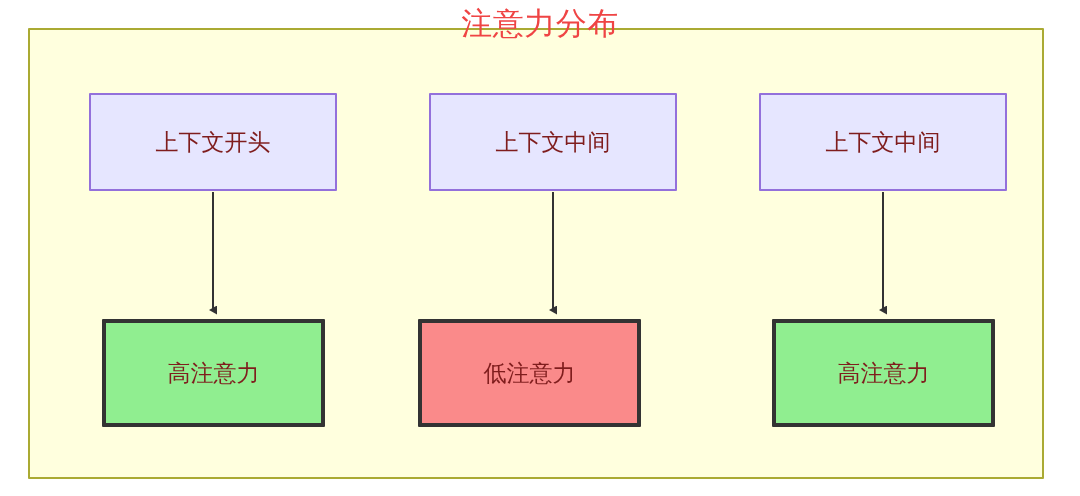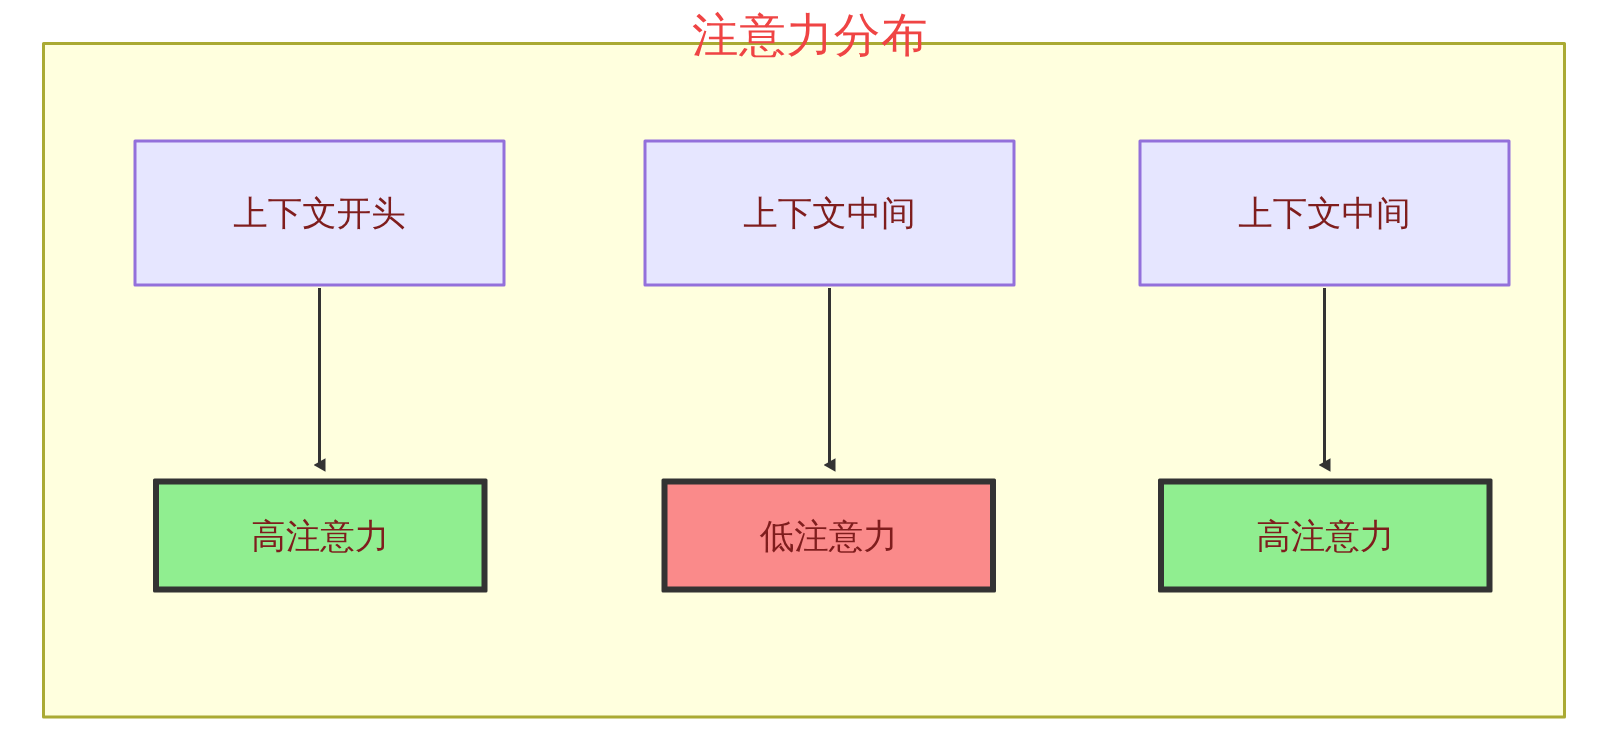--- a/index.html
+++ b/index.html
@@ -79,34 +79,34 @@
     height: 98px;
     border-radius: 1px;
   }
 
   .node-attention {
     font-size: 23px;
     line-height: 28px;
     border: 4px solid #333333;
     top: 319px;
     width: 223px;
-    height: 76px;
+    height: 108px;
     border-radius: 1px;
   }
 
   .fill-green  { background: #90ee90; }
   .fill-pink   { background: #fa8a8a; }
 
   
   .col-1 .node-context   { left: 89px;  }
   .col-2 .node-context   { left: 429px; }
   .col-3 .node-context   { left: 759px; }
 
   .col-1 .node-attention { left: 102px; }
-  .col-2 .node-attention { left: 441px; }
+  .col-2 .node-attention { left: 418px; }
   .col-3 .node-attention { left: 772px; }
 </style>
 </head>
 <body>
 
 <div id="diagram-root">
 
   <div class="subgraph-container"></div>
 
   <div class="subgraph-title">注意力分布</div>

